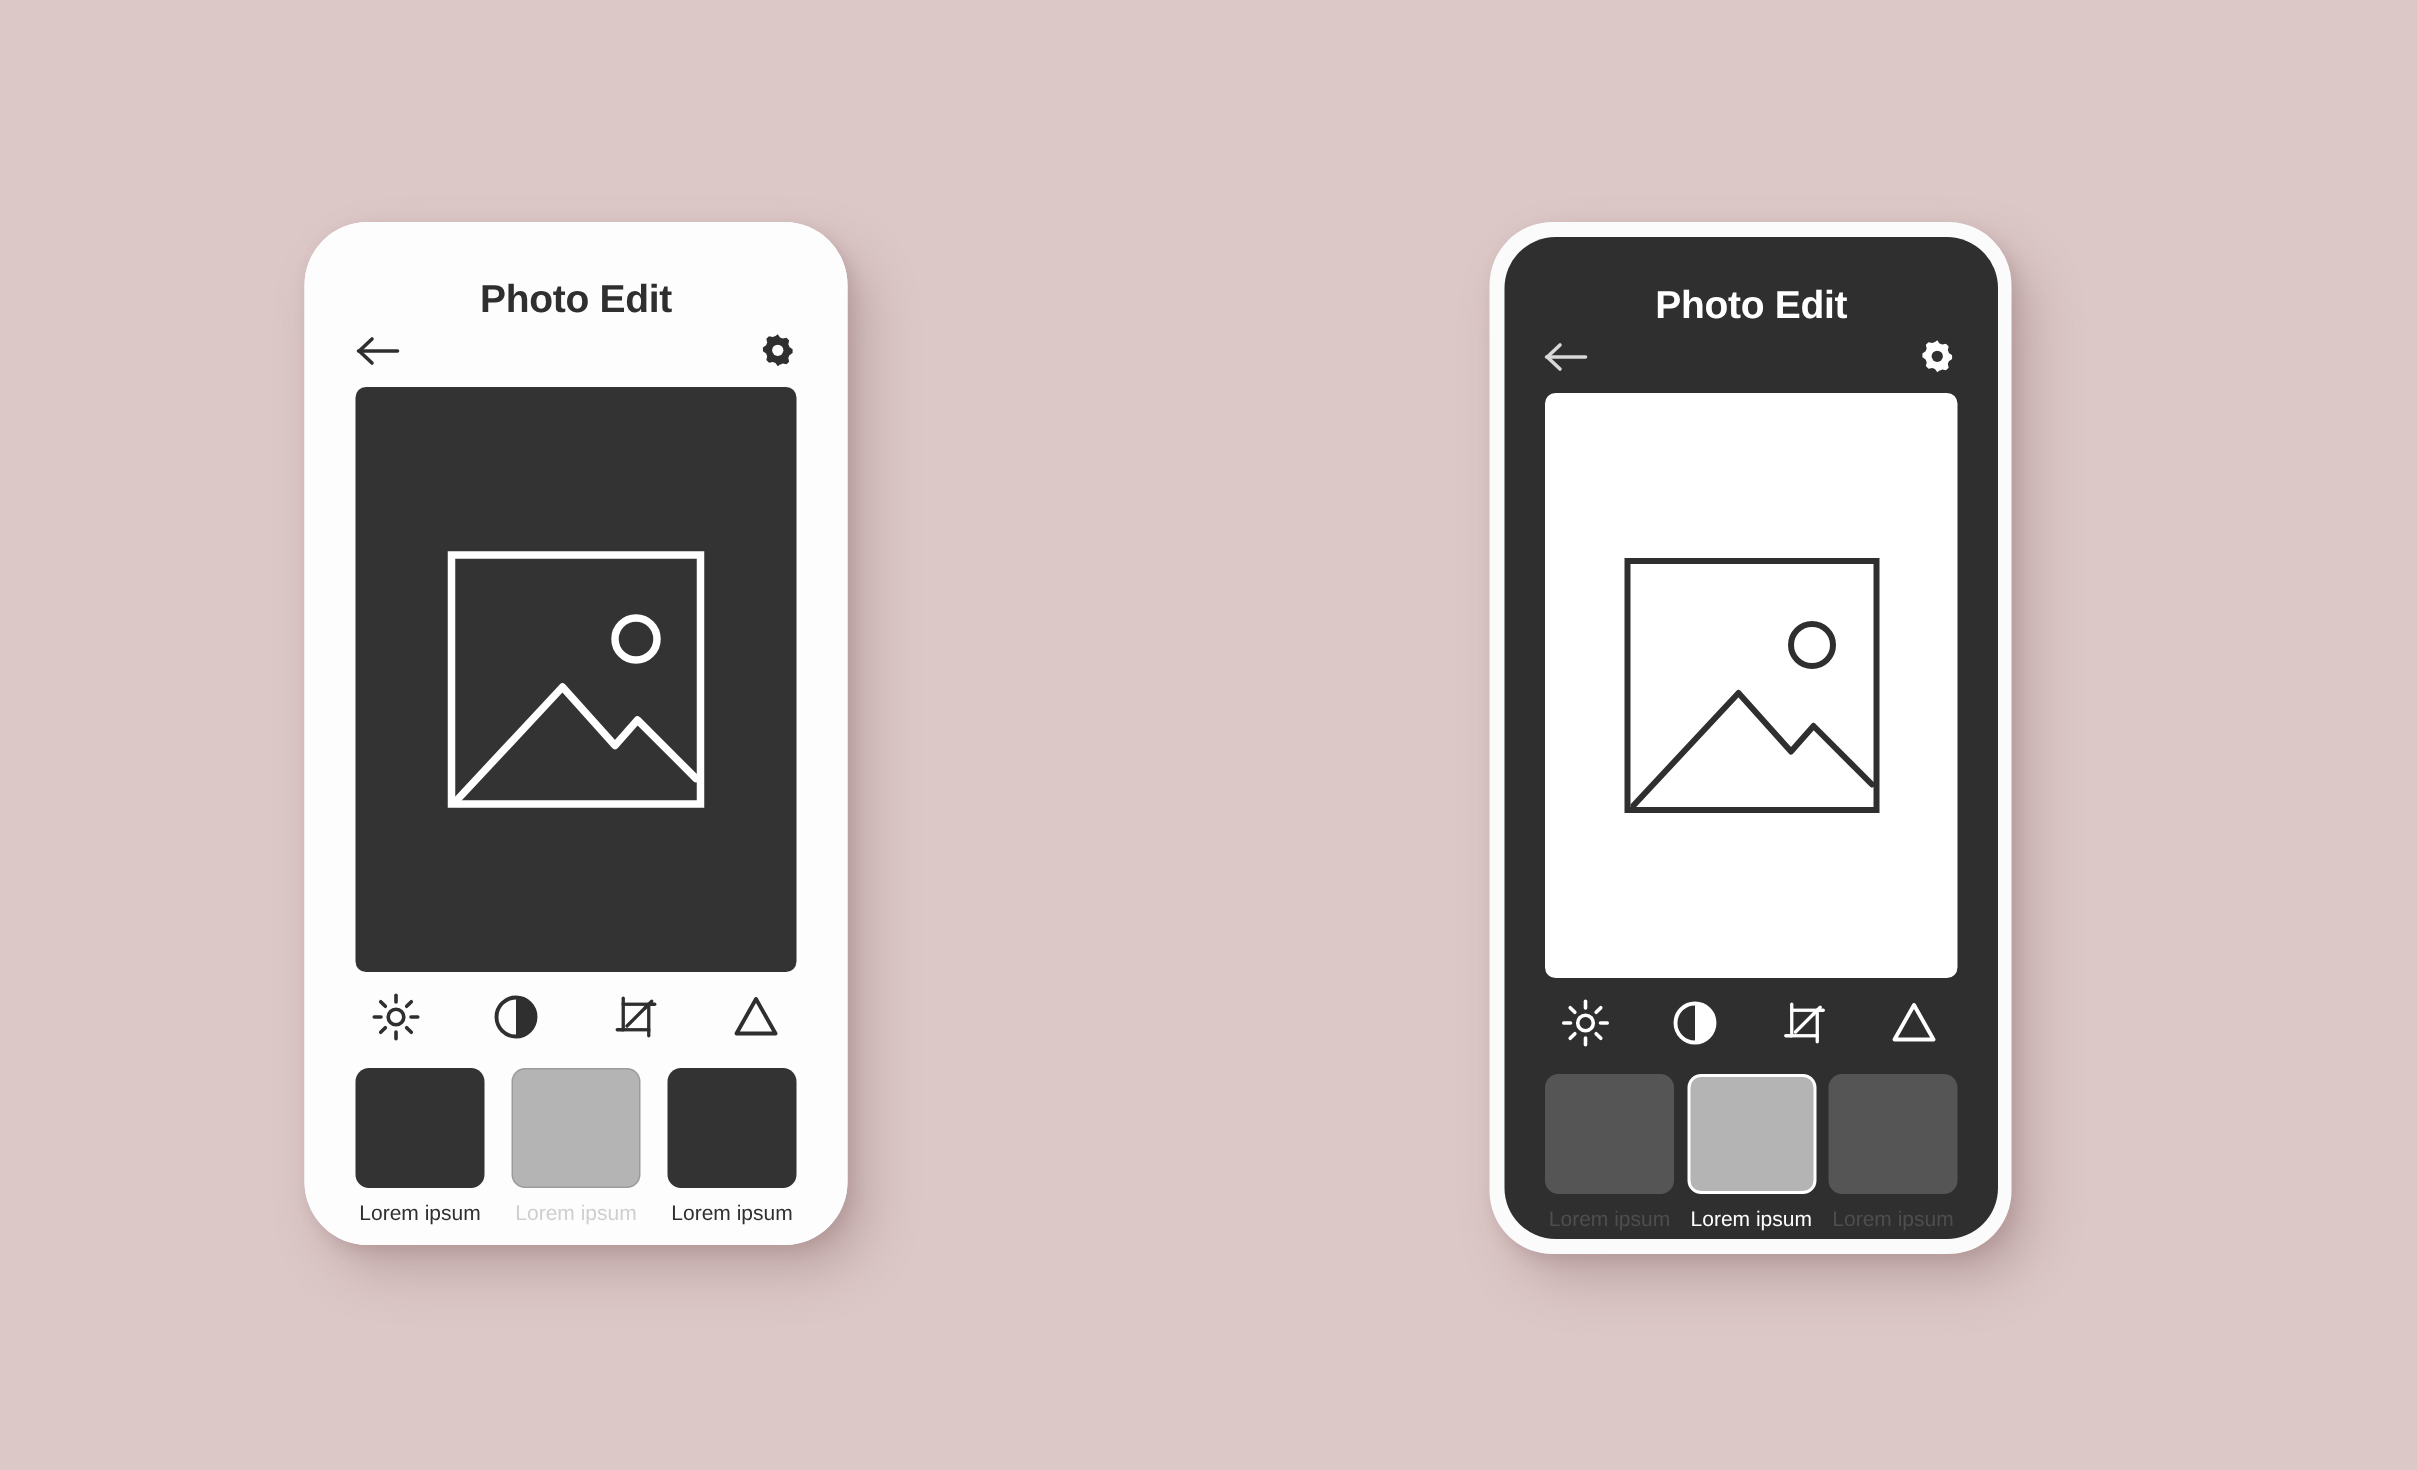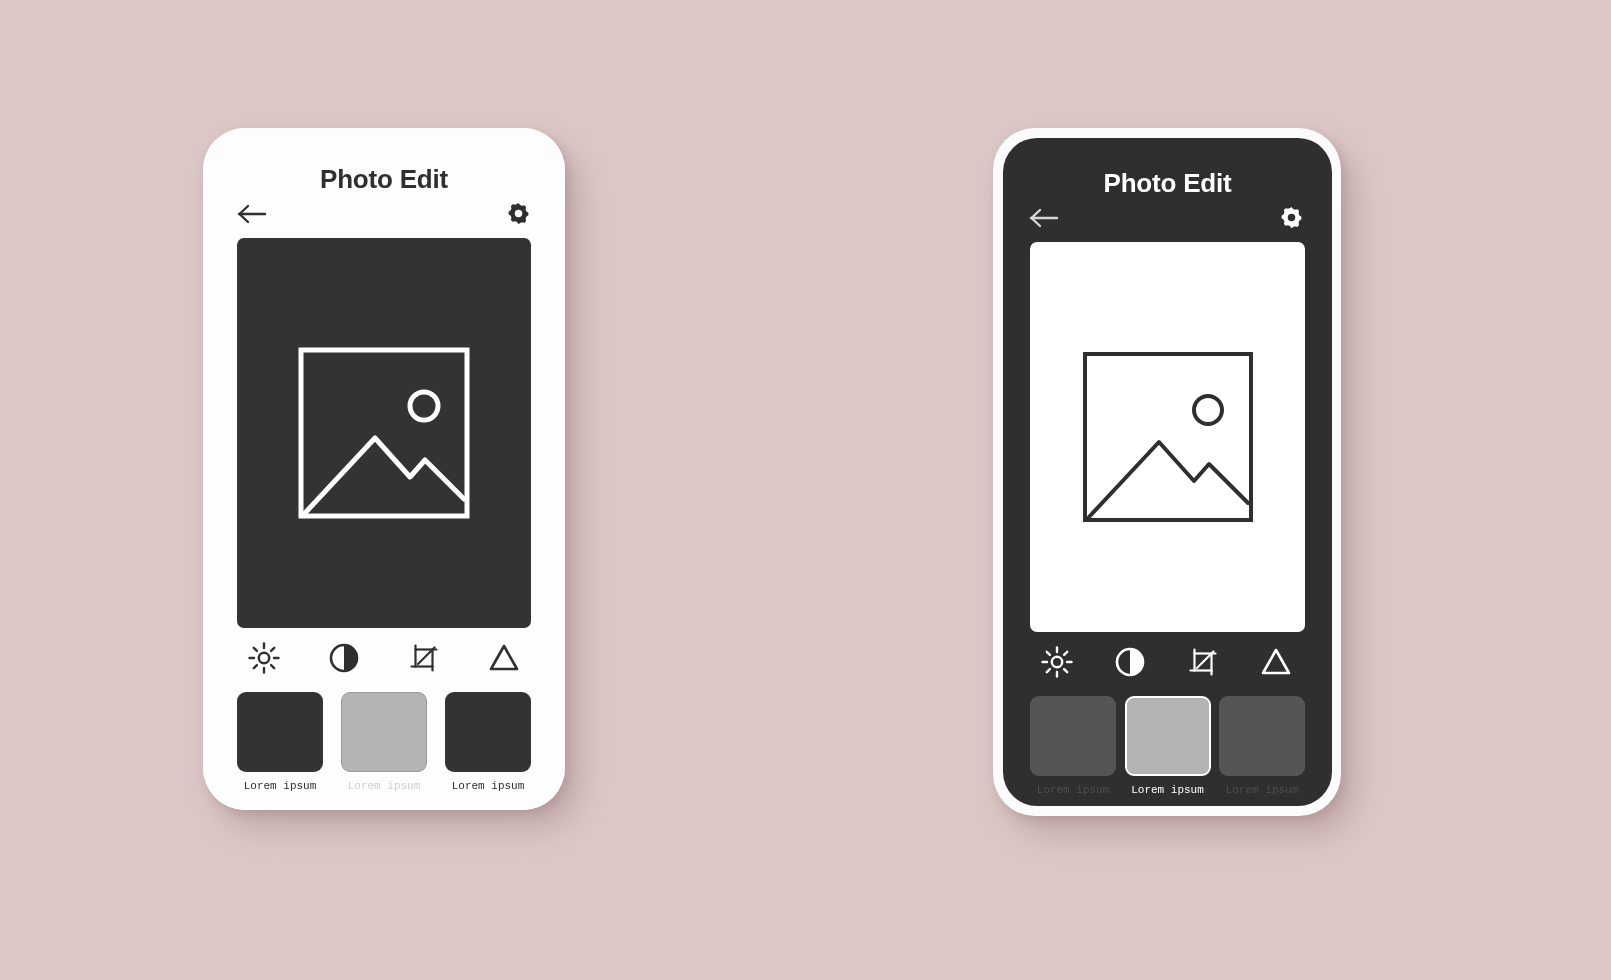--- a/index.html
+++ b/index.html
@@ -6,21 +6,21 @@
   html, body {
     width:1611px; height:980px;
     overflow:hidden;
   }
   body {
     background:#ddc8c8;
     font-family:"Liberation Sans", sans-serif;
     position:relative;
   }
 
-  .stage { position:absolute; inset:0; }
+  .stage { position:absolute; inset:0;margin-top:20px; }
 
   
   .phone {
     position:absolute;
     border-radius:42px;
   }
   .phone.light {
     left:203px; top:128px;
     width:362px; height:682px;
     background:#fdfdfd;
@@ -105,23 +105,22 @@
   .dark  .thumbrow { padding:18px 27px 0 27px; }
 
   .thumb-cell { display:flex; flex-direction:column; align-items:center; width:86px; }
   .thumb {
     width:86px; height:80px;
     border-radius:9px;
     cursor:pointer;
   }
   .thumb-label {
     margin-top:8px;
-    font-size:11px;
+    font-size:14px;
     white-space:nowrap;
-    font-family:Liberation Mono, monospace;
   }
 
   
   .light .thumb.normal   { background:#333333; }
   .light .thumb.selected { background:#b4b4b4; border:1.5px solid #9b9b9b; }
   .light .thumb-label.normal   { color:#2f2f2f; }
   .light .thumb-label.selected { color:#cfcfcf; }
 
   
   .dark .thumb.normal   { background:#555555; }

